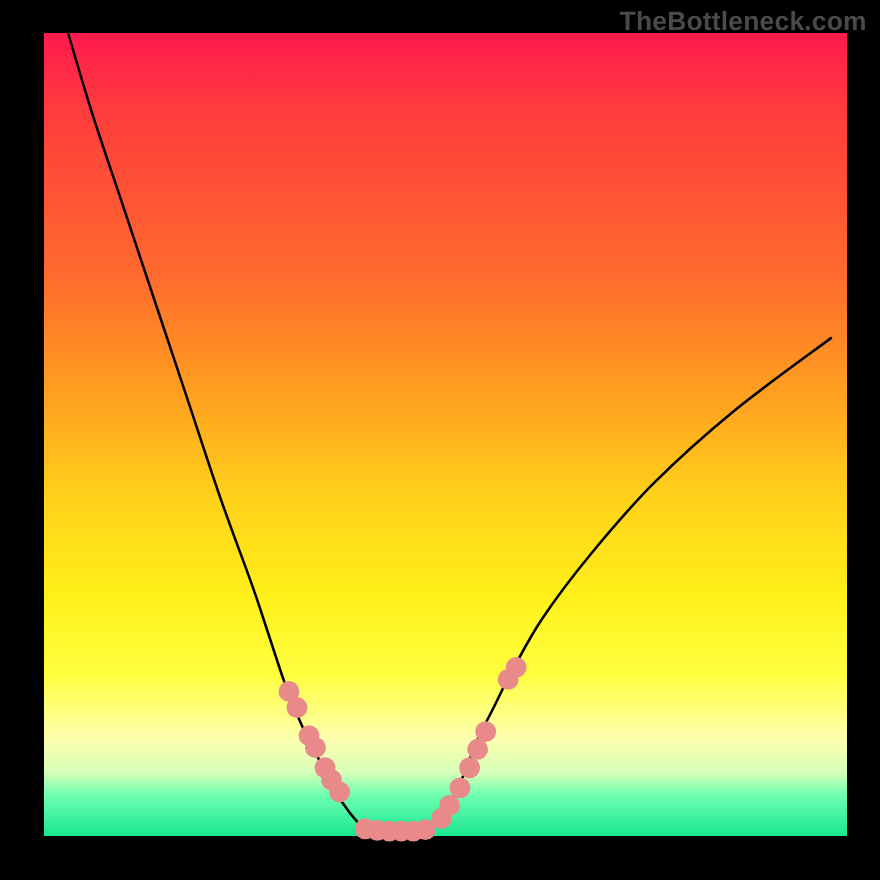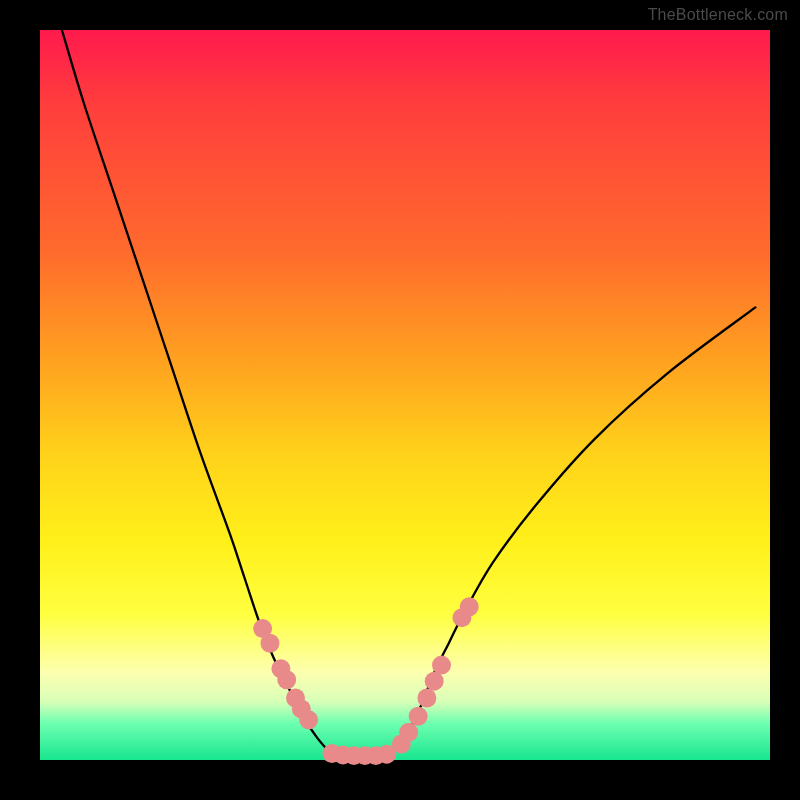--- a/index.html
+++ b/index.html
@@ -37,22 +37,22 @@
       #d8ffb8 92%,
       #6dffb0 95%,
       #18e690 100%
     );
   }
   .watermark {
     position: absolute;
     top: 6px;
     right: 12px;
     color: #4a4a4a;
-    font-size: 16px;
-    font-weight: 400;
+    font-size: 24px;
+    font-weight: 700;
     letter-spacing: 0.2px;
     user-select: none;
   }
   svg.curve-layer {
     position: absolute;
     left: 0;
     top: 0;
     width: 730px;
     height: 730px;
     overflow: visible;

